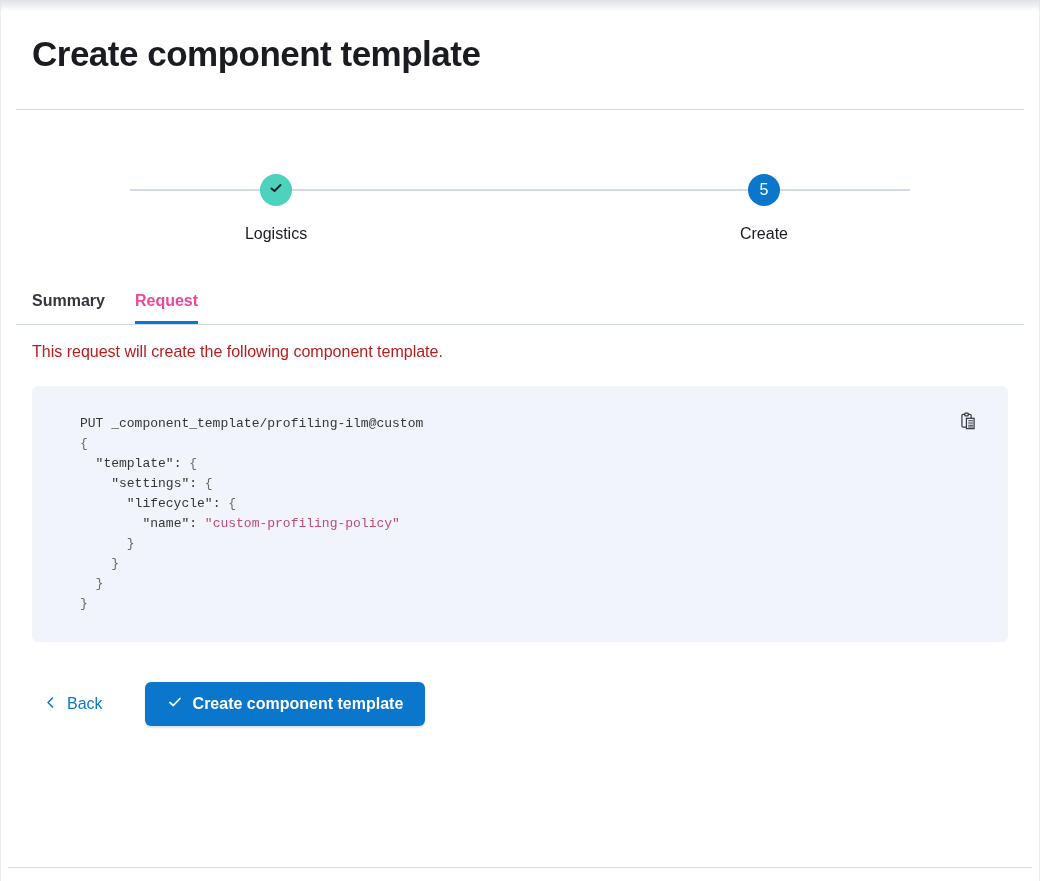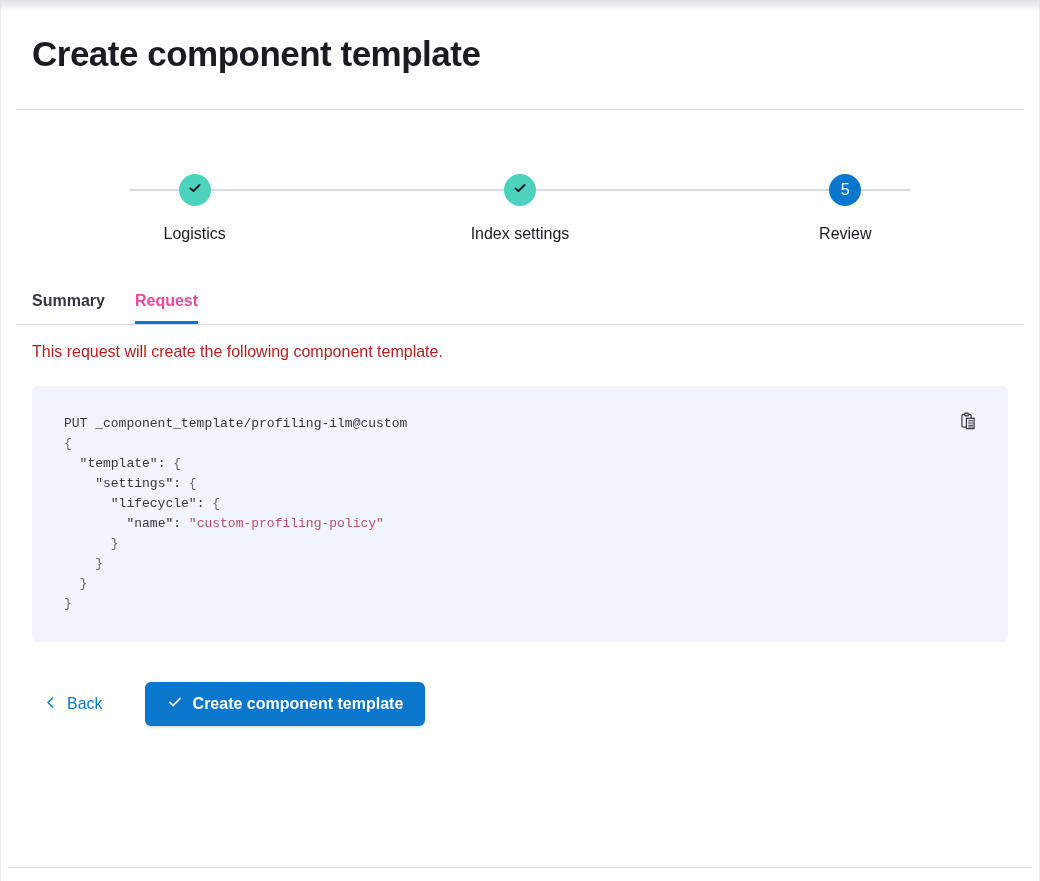--- a/index.html
+++ b/index.html
@@ -71,21 +71,21 @@
   .tab.active { color:#ec4899; box-shadow: inset 0 -3px 0 #0b77cc; }
 
   .description { margin-top:9px; font-size:16px; line-height:21px; color:#b91c1c; }
 
   
   .code-panel {
     margin-top:24px;
     background:#f1f4fa;
     border-radius:6px;
     position:relative;
-    padding:28px 32px;
+    padding:28px 48px;
   }
   .code {
     font-family:"Liberation Mono","DejaVu Sans Mono",monospace;
     font-size:13px; line-height:20px;
     color:#343741; white-space:pre;
   }
   .code-line { min-height:20px; }
   .tok-default { color:#343741; }
   .tok-key { color:#343741; }
   .tok-punct { color:#646a77; }
@@ -136,38 +136,28 @@
       <div class="step-circle complete">
         <span>
           <svg width="16" height="16" viewBox="0 0 16 16" fill="none">
               <path d="M3.5 8.5 L6.5 11 L12.5 5" stroke="#1d1e24" stroke-width="2" stroke-linecap="round" stroke-linejoin="round"></path>
             </svg>
         </span>
       </div>
       <div class="step-label">Logistics</div>
     </div>
 
-    <div class="step">
-      <div class="step-circle complete">
-        <span>
-          <svg width="16" height="16" viewBox="0 0 16 16" fill="none">
-              <path d="M3.5 8.5 L6.5 11 L12.5 5" stroke="#1d1e24" stroke-width="2" stroke-linecap="round" stroke-linejoin="round"></path>
-            </svg>
-        </span>
-      </div>
-      <div class="step-label">Index settings</div>
-    </div>
 
 
 
     <div class="step">
       <div class="step-circle current">
         <span class="step-number">5</span>
       </div>
-      <div class="step-label">Review</div>
+      <div class="step-label">Create</div>
     </div>
   </div>
 
 
   <div class="tabs-wrap">
     <div class="tabs">
       <button class="tab">Summary</button>
       <button class="tab active">Request</button>
     </div>
   </div>

